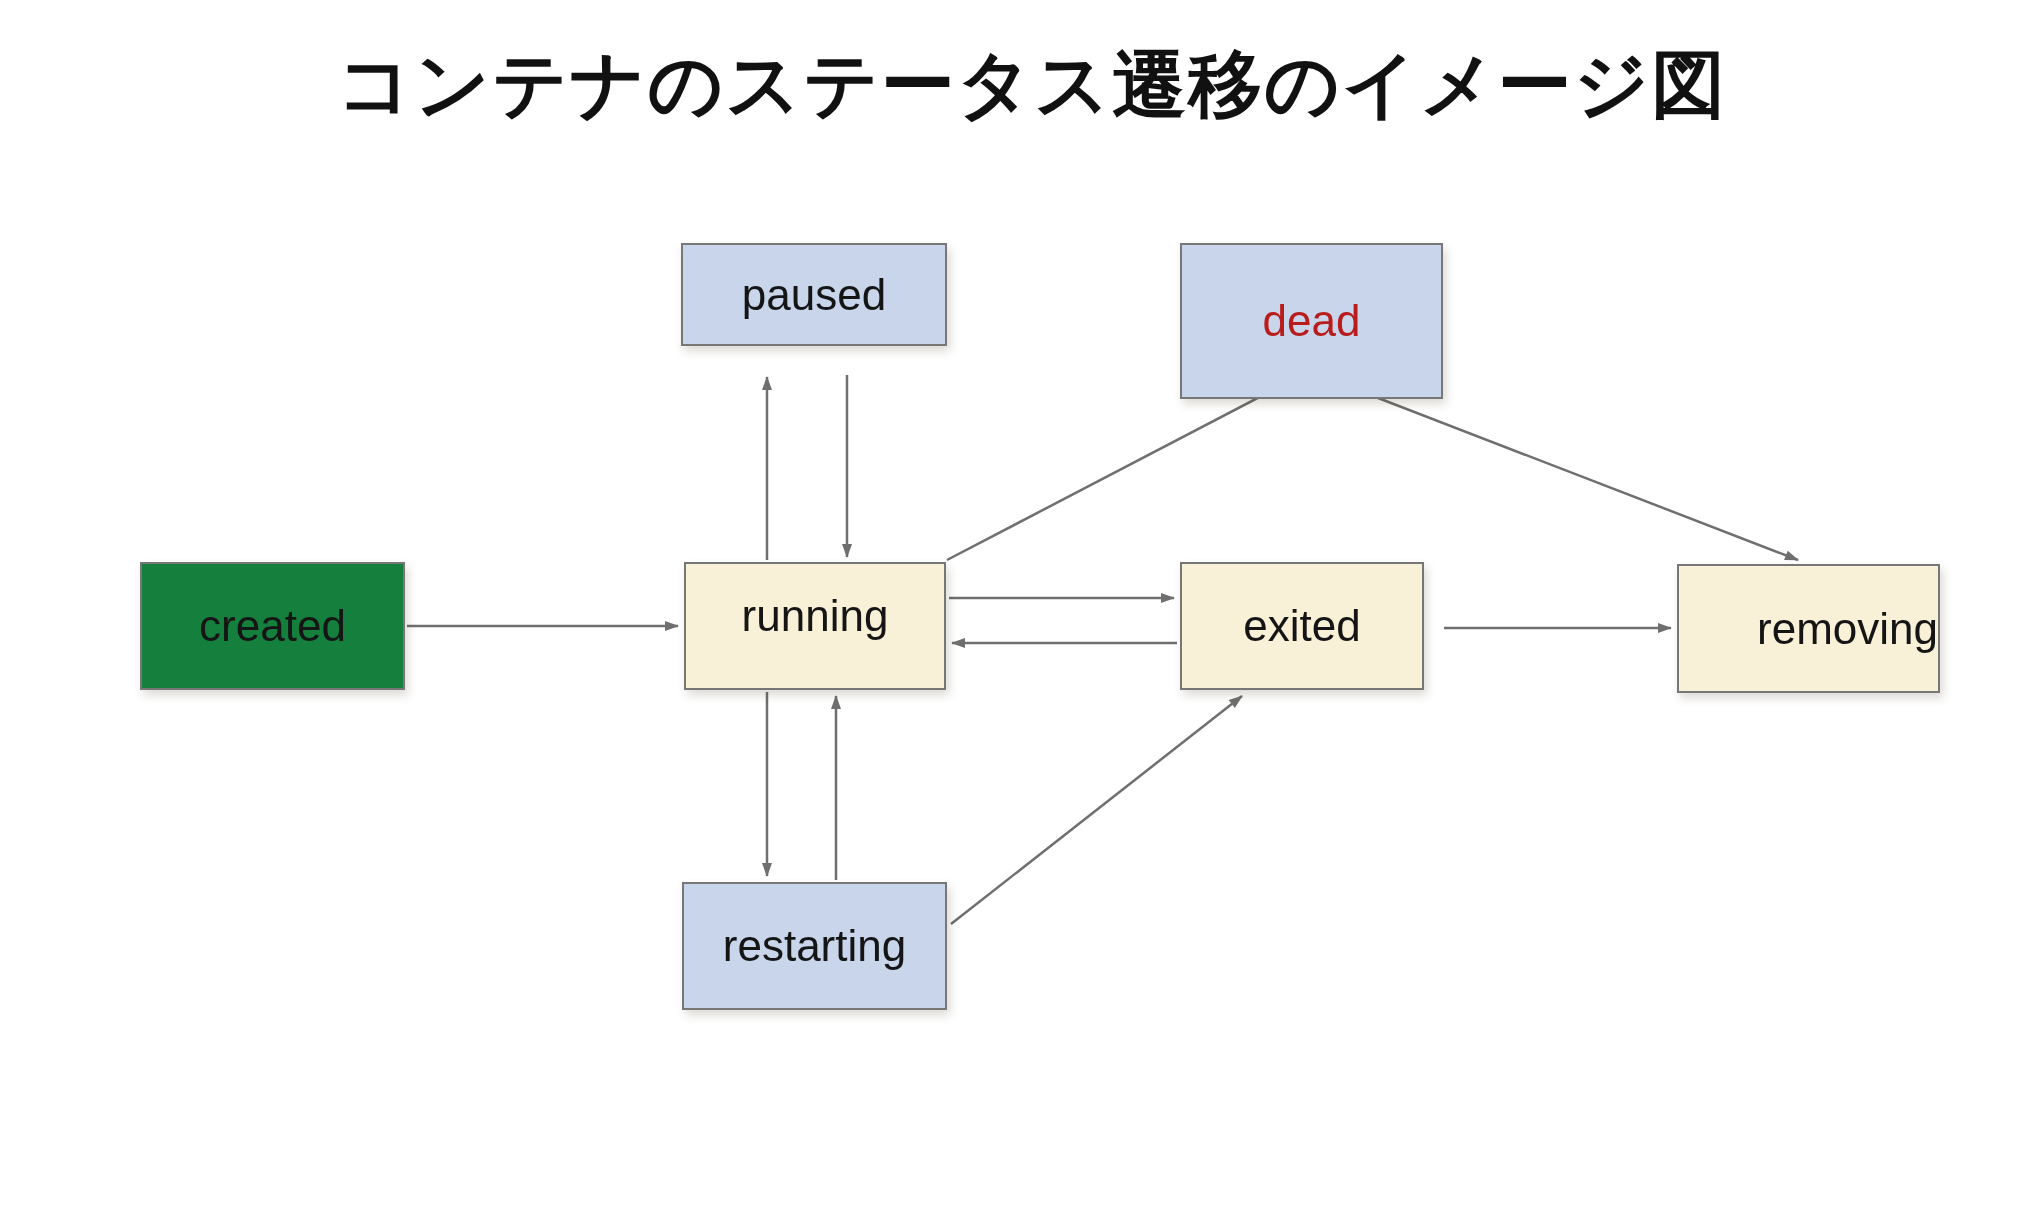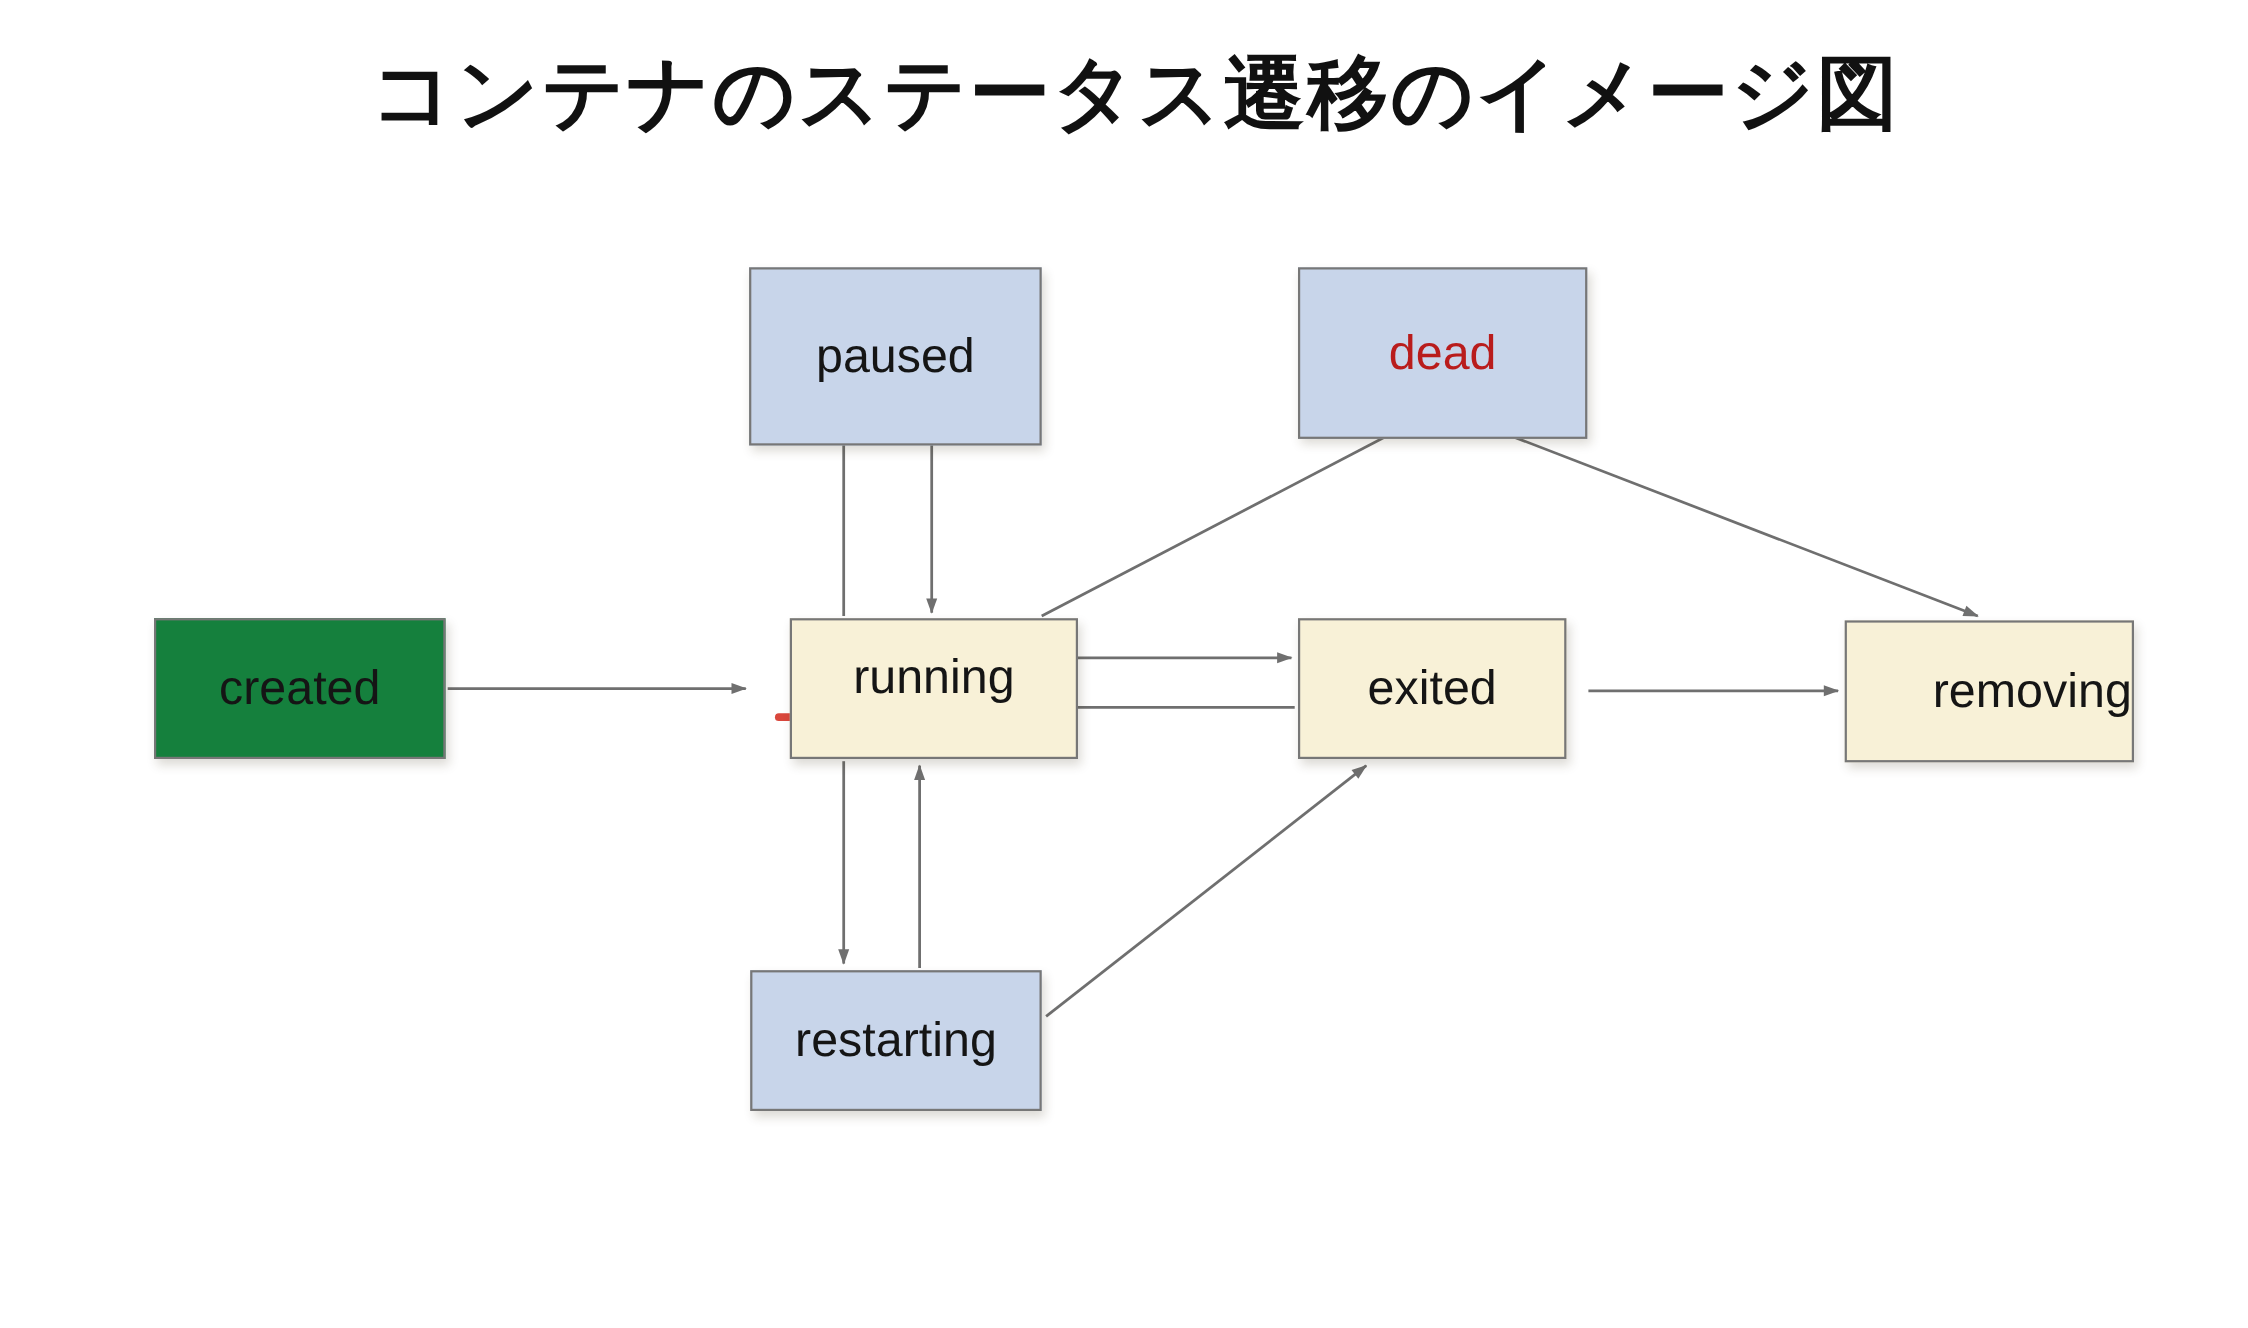--- a/index.html
+++ b/index.html
@@ -42,30 +42,30 @@
       <line x1="1177" y1="643" x2="952" y2="643" stroke="#6f6f6f" stroke-width="2.5" marker-end="url(#ah)"></line>
       <line x1="1444" y1="628" x2="1671" y2="628" stroke="#6f6f6f" stroke-width="2.5" marker-end="url(#ah)"></line>
       <line x1="767" y1="692" x2="767" y2="876" stroke="#6f6f6f" stroke-width="2.5" marker-end="url(#ah)"></line>
       <line x1="836" y1="880" x2="836" y2="696" stroke="#6f6f6f" stroke-width="2.5" marker-end="url(#ah)"></line>
       <line x1="951" y1="924" x2="1242" y2="696" stroke="#6f6f6f" stroke-width="2.5" marker-end="url(#ah)"></line>
       <line x1="708" y1="652" x2="913" y2="652" stroke="#d9473c" stroke-width="7" stroke-linecap="round"></line>
     </svg>
 <div class="node" style="left: 140px; top: 562px; width: 265px; height: 128px; background: #15803d; border-color: rgb(119, 119, 119); border-width: 2.5px; color: rgb(21, 21, 21);">
       <span class="lbl">created</span>
     </div>
-    <div class="node" style="left: 684px; top: 562px; width: 262px; height: 128px; background: rgb(248, 241, 215); border-color: rgb(119, 119, 119); border-width: 2.5px; color: rgb(21, 21, 21); margin-left: 34px;">
+    <div class="node" style="left: 684px; top: 562px; width: 262px; height: 128px; background: rgb(248, 241, 215); border-color: rgb(119, 119, 119); border-width: 2.5px; color: rgb(21, 21, 21);">
       <span class="lbl" style="top: -10px;">running</span>
     </div>
     <div class="node" style="left: 1180px; top: 562px; width: 244px; height: 128px; background: rgb(248, 241, 215); border-color: rgb(119, 119, 119); border-width: 2.5px; color: rgb(21, 21, 21);">
       <span class="lbl">exited</span>
     </div>
     <div class="node" style="left: 1677px; top: 564px; width: 263px; height: 129px; background: rgb(248, 241, 215); border-color: rgb(119, 119, 119); border-width: 2.5px; color: rgb(21, 21, 21); justify-content: flex-end;">
       <span class="lbl">removing</span>
     </div>
-    <div class="node" style="left: 681px; top: 243px; width: 266px; height: 162px; background: rgb(200, 213, 234); border-color: rgb(119, 119, 119); border-width: 2.5px; color: rgb(21, 21, 21);">
+    <div class="node" style="left: 681px; top: 243px; width: 266px; height: 103px; background: rgb(200, 213, 234); border-color: rgb(119, 119, 119); border-width: 2.5px; color: rgb(21, 21, 21);">
       <span class="lbl">paused</span>
     </div>
     <div class="node" style="left: 1180px; top: 243px; width: 263px; height: 156px; background: rgb(200, 213, 234); border-color: rgb(119, 119, 119); border-width: 2.5px; color: #b91c1c;">
       <span class="lbl">dead</span>
     </div>
     <div class="node" style="left: 682px; top: 882px; width: 265px; height: 128px; background: rgb(200, 213, 234); border-color: rgb(119, 119, 119); border-width: 2.5px; color: rgb(21, 21, 21);">
       <span class="lbl">restarting</span>
     </div>
   </div>
 

